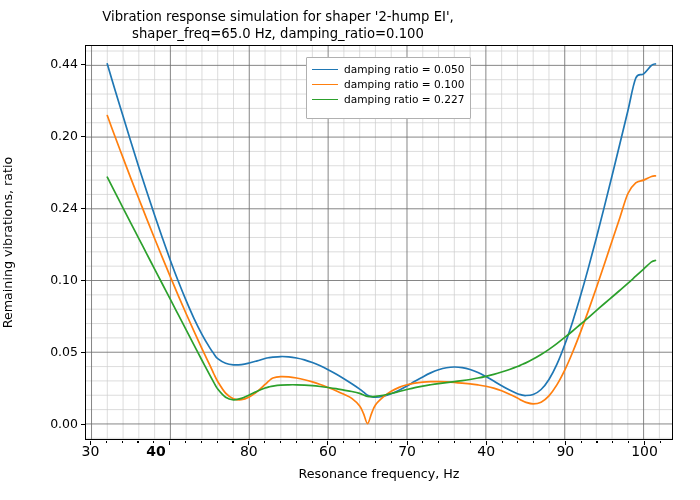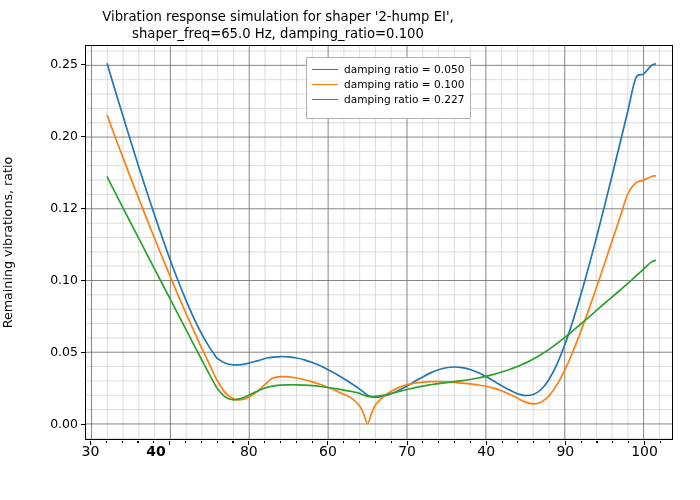--- a/index.html
+++ b/index.html
@@ -156,27 +156,27 @@
       <div class="ytick-wrap" style="top: 379.863px;">
         <span class="ytick-label">0.00</span>
       </div>
       <div class="ytick-wrap" style="top: 307.783px;">
         <span class="ytick-label">0.05</span>
       </div>
       <div class="ytick-wrap" style="top: 235.703px;">
         <span class="ytick-label">0.10</span>
       </div>
       <div class="ytick-wrap" style="top: 163.622px;">
-        <span class="ytick-label">0.12</span>
+        <span class="ytick-label">0.24</span>
       </div>
       <div class="ytick-wrap" style="top: 91.542px;">
         <span class="ytick-label">0.20</span>
       </div>
       <div class="ytick-wrap" style="top: 19.4617px;">
-        <span class="ytick-label">0.25</span>
+        <span class="ytick-label">0.44</span>
       </div>
     </div>
 
   <div id="plot-area">
     <svg id="grid-svg" preserveAspectRatio="none" viewBox="0 0 588 395">
         <line x1="21.367429340511435" y1="0" x2="21.367429340511435" y2="395" stroke="#cccccc" stroke-width="0.7"></line>
         <line x1="37.195154777927314" y1="0" x2="37.195154777927314" y2="395" stroke="#cccccc" stroke-width="0.7"></line>
         <line x1="53.0228802153432" y1="0" x2="53.0228802153432" y2="395" stroke="#cccccc" stroke-width="0.7"></line>
         <line x1="68.85060565275909" y1="0" x2="68.85060565275909" y2="395" stroke="#cccccc" stroke-width="0.7"></line>
         <line x1="100.50605652759086" y1="0" x2="100.50605652759086" y2="395" stroke="#cccccc" stroke-width="0.7"></line>
@@ -252,20 +252,21 @@
       <div class="xtick-wrap" style="left: 5.5397px;">30</div>
       <div class="xtick-wrap" style="left: 71px; font-weight: bold;">40</div>
       <div class="xtick-wrap" style="left: 163.817px;">80</div>
       <div class="xtick-wrap" style="left: 242.956px;">60</div>
       <div class="xtick-wrap" style="left: 322.094px;">70</div>
       <div class="xtick-wrap" style="left: 401.233px;">40</div>
       <div class="xtick-wrap" style="left: 480.371px;">90</div>
       <div class="xtick-wrap" style="left: 559.51px;">100</div>
     </div>
 
+  <div id="xlabel">Resonance frequency, Hz</div>
 
   <div id="legend">
       <div class="legend-row">
         <span class="legend-swatch" style="border-top-color: rgb(31, 119, 180);"></span>
         <span class="legend-text">damping ratio = 0.050</span>
       </div>
       <div class="legend-row">
         <span class="legend-swatch" style="border-top-color: rgb(255, 127, 14);"></span>
         <span class="legend-text">damping ratio = 0.100</span>
       </div>

